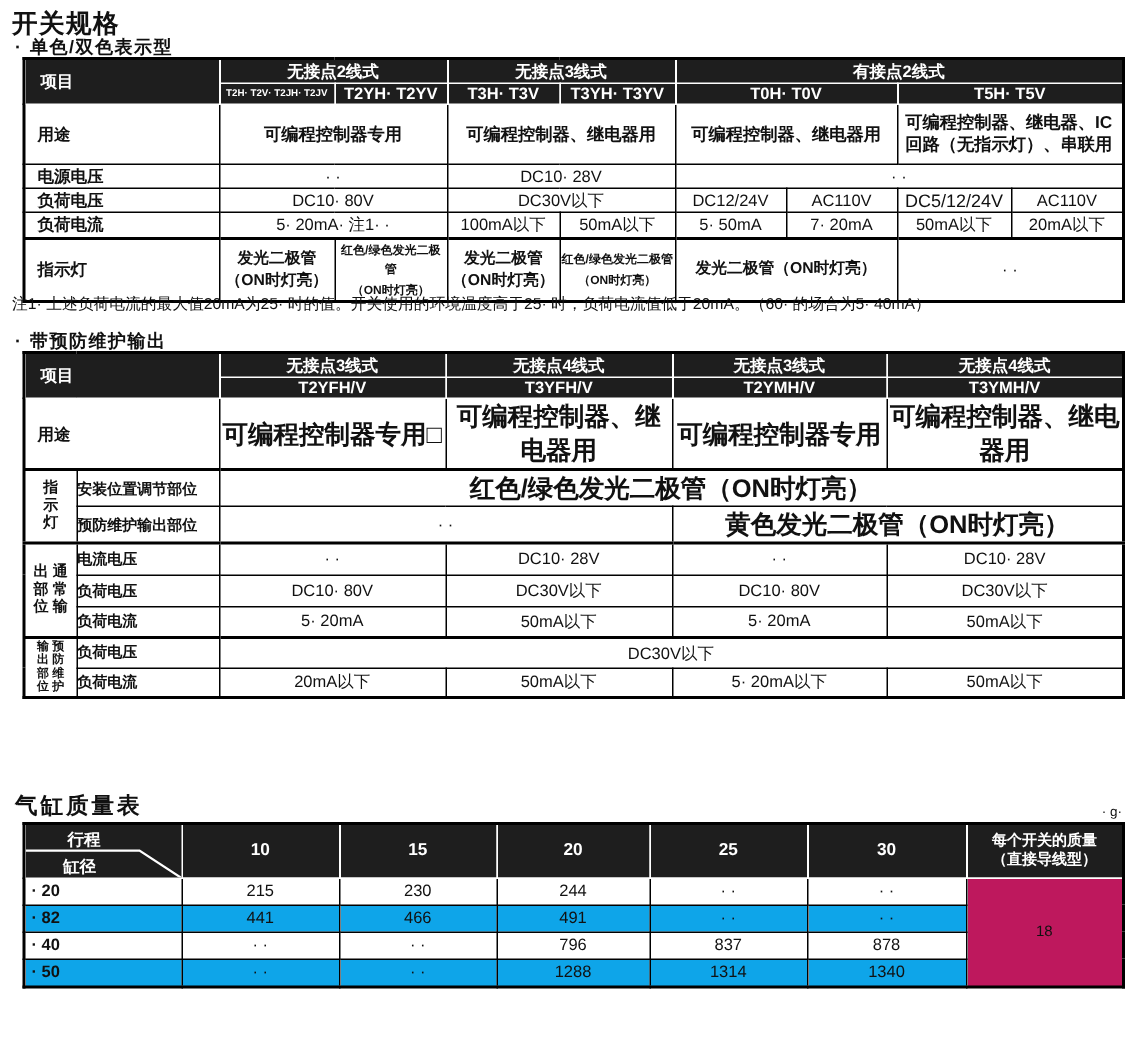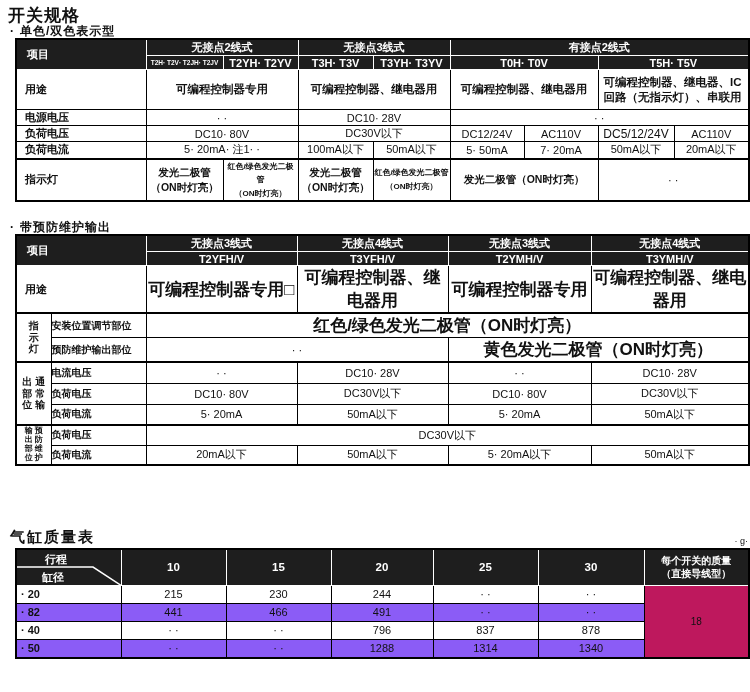--- a/index.html
+++ b/index.html
@@ -57,21 +57,21 @@
   .t3{left:15px;top:548px;width:733px;border:2px solid #000;}
   .t3 th{font-size:11.5px;}
   .t3 .hr-h{height:36px;}
   .t3 .corner{position:relative;padding:0;}
   .t3 .corner .ct{position:absolute;left:0;top:2px;width:78px;text-align:center;font-size:11px;}
   .t3 .corner .cb{position:absolute;left:0;top:20px;width:72px;text-align:center;font-size:11px;}
   .t3 .corner svg{position:absolute;left:0;top:0;}
   .t3 .wh{font-size:10px;line-height:1.35;}
   .t3 td{font-size:11px;height:17px;}
   .t3 .rowlab{text-align:left;padding-left:4px;font-weight:bold;}
-  .t3 tr.alt td{background:#8b5cf6;}
+  .t3 tr.alt td{background:#0ea5e9;}
   .t3 td.wcell{background:#be185d;font-size:10px;}
 </style>
 </head>
 <body>
 
 <div class="canvas">
 
   <h1 class="page-title">开关规格</h1>
 
   <div class="bullet-head b1">
@@ -146,20 +146,21 @@
       <td class="ind-big pre">发光二极管
 （ON时灯亮）</td>
       <td class="ind-sm pre">红色/绿色发光二极管
 （ON时灯亮）</td>
       <td class="ind-big" colspan="2">发光二极管（ON时灯亮）</td>
       <td colspan="2">· ·</td>
     </tr>
   </tbody>
     </table>
 
+  <div class="note">注1· 上述负荷电流的最大值20mA为25· 时的值。开关使用的环境温度高于25· 时，负荷电流值低于20mA。（60· 的场合为5· 40mA）</div>
 
   <div class="bullet-head b2">
     <span class="bdot">·</span><span>带预防维护输出</span>
   </div>
 
   <table class="t2">
     <colgroup>
       <col style="width:35px">
         <col style="width:95px">
         <col style="width:151px">

